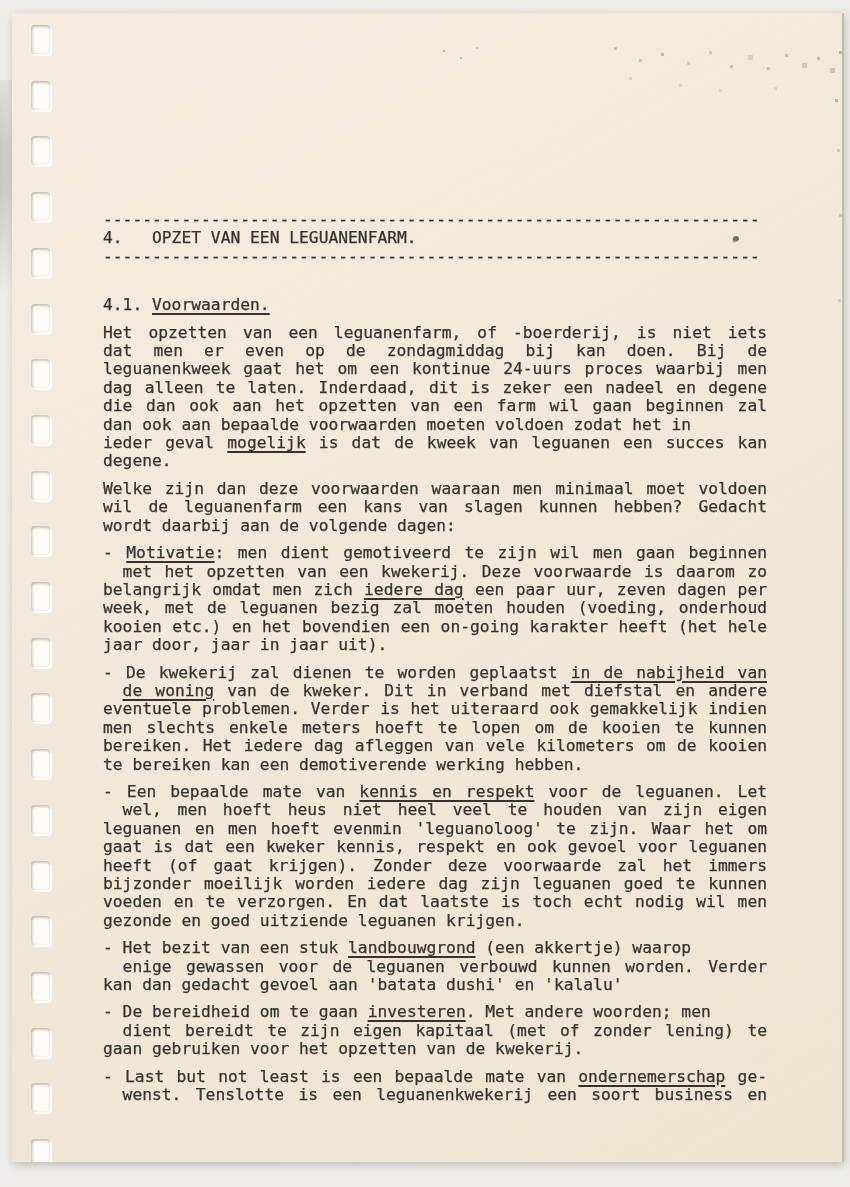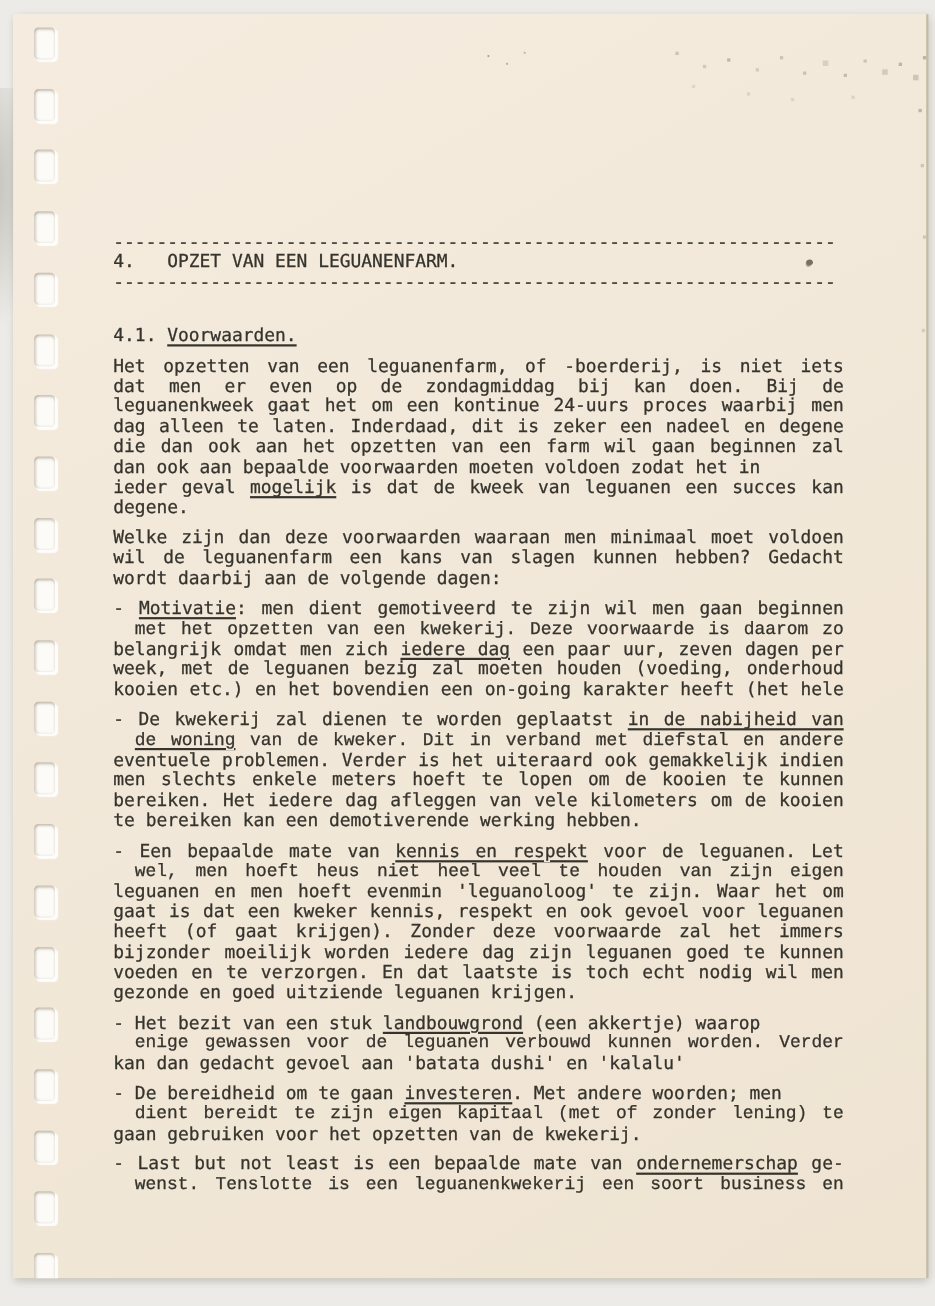--- a/index.html
+++ b/index.html
@@ -29,21 +29,21 @@
   .text-col{
     position:absolute;left:91px;top:198px;width:664px;
     font-size:16.3px;line-height:18.4px;color:#35332c;
     -webkit-text-stroke:0.25px #35332c;
   }
   .block{margin-top:9px;}
   .block.tight{margin-top:0;}
   .block.h41{margin-top:30px;}
   .tline{white-space:pre;min-height:18.4px;}
   .tline.just{white-space:normal;text-align:justify;text-align-last:justify;text-justify:inter-word;}
-  .tline.ind{padding-left:19.6px;font-family:Liberation Mono, monospace;}
+  .tline.ind{padding-left:19.6px;}
   .u{text-decoration:underline;text-decoration-thickness:1.6px;text-underline-offset:3px;}
   .speck-field{
     position:absolute;left:600px;top:30px;width:1px;height:1px;background:transparent;
     box-shadow:
       15px 18px 0 1px rgba(128,122,106,0.35), 40px 30px 0 1px rgba(128,122,106,0.30),
       62px 24px 0 1px rgba(110,105,90,0.38), 88px 33px 0 1px rgba(128,122,106,0.28),
       110px 22px 0 1px rgba(128,122,106,0.34), 131px 36px 0 1px rgba(110,105,90,0.30),
       150px 27px 0 2px rgba(140,133,116,0.25), 168px 38px 0 1px rgba(110,105,90,0.35),
       186px 25px 0 1px rgba(128,122,106,0.33), 204px 35px 0 2px rgba(140,133,116,0.30),
       218px 28px 0 1px rgba(110,105,90,0.40), 232px 40px 0 2px rgba(140,133,116,0.35),
@@ -122,20 +122,21 @@
         <div class="tline just"><span>Welke zijn dan deze voorwaarden waaraan men minimaal moet voldoen</span></div>
         <div class="tline just"><span>wil de leguanenfarm een kans van slagen kunnen hebben? Gedacht</span></div>
         <div class="tline"><span>wordt daarbij aan de volgende dagen:</span></div>
       </div>
       <div class="block">
         <div class="tline just"><span>- </span><span class="u">Motivatie</span><span>: men dient gemotiveerd te zijn wil men gaan beginnen</span></div>
         <div class="tline just ind"><span>met het opzetten van een kwekerij. Deze voorwaarde is daarom zo</span></div>
         <div class="tline just"><span>belangrijk omdat men zich </span><span class="u">iedere dag</span><span> een paar uur, zeven dagen per</span></div>
         <div class="tline just"><span>week, met de leguanen bezig zal moeten houden (voeding, onderhoud</span></div>
         <div class="tline just"><span>kooien etc.) en het bovendien een on-going karakter heeft (het hele</span></div>
+        <div class="tline"><span>jaar door, jaar in jaar uit).</span></div>
       </div>
       <div class="block">
         <div class="tline just"><span>- De kwekerij zal dienen te worden geplaatst </span><span class="u">in de nabijheid van</span></div>
         <div class="tline just ind"><span class="u">de woning</span><span> van de kweker. Dit in verband met diefstal en andere</span></div>
         <div class="tline just"><span>eventuele problemen. Verder is het uiteraard ook gemakkelijk indien</span></div>
         <div class="tline just"><span>men slechts enkele meters hoeft te lopen om de kooien te kunnen</span></div>
         <div class="tline just"><span>bereiken. Het iedere dag afleggen van vele kilometers om de kooien</span></div>
         <div class="tline"><span>te bereiken kan een demotiverende werking hebben.</span></div>
       </div>
       <div class="block">

